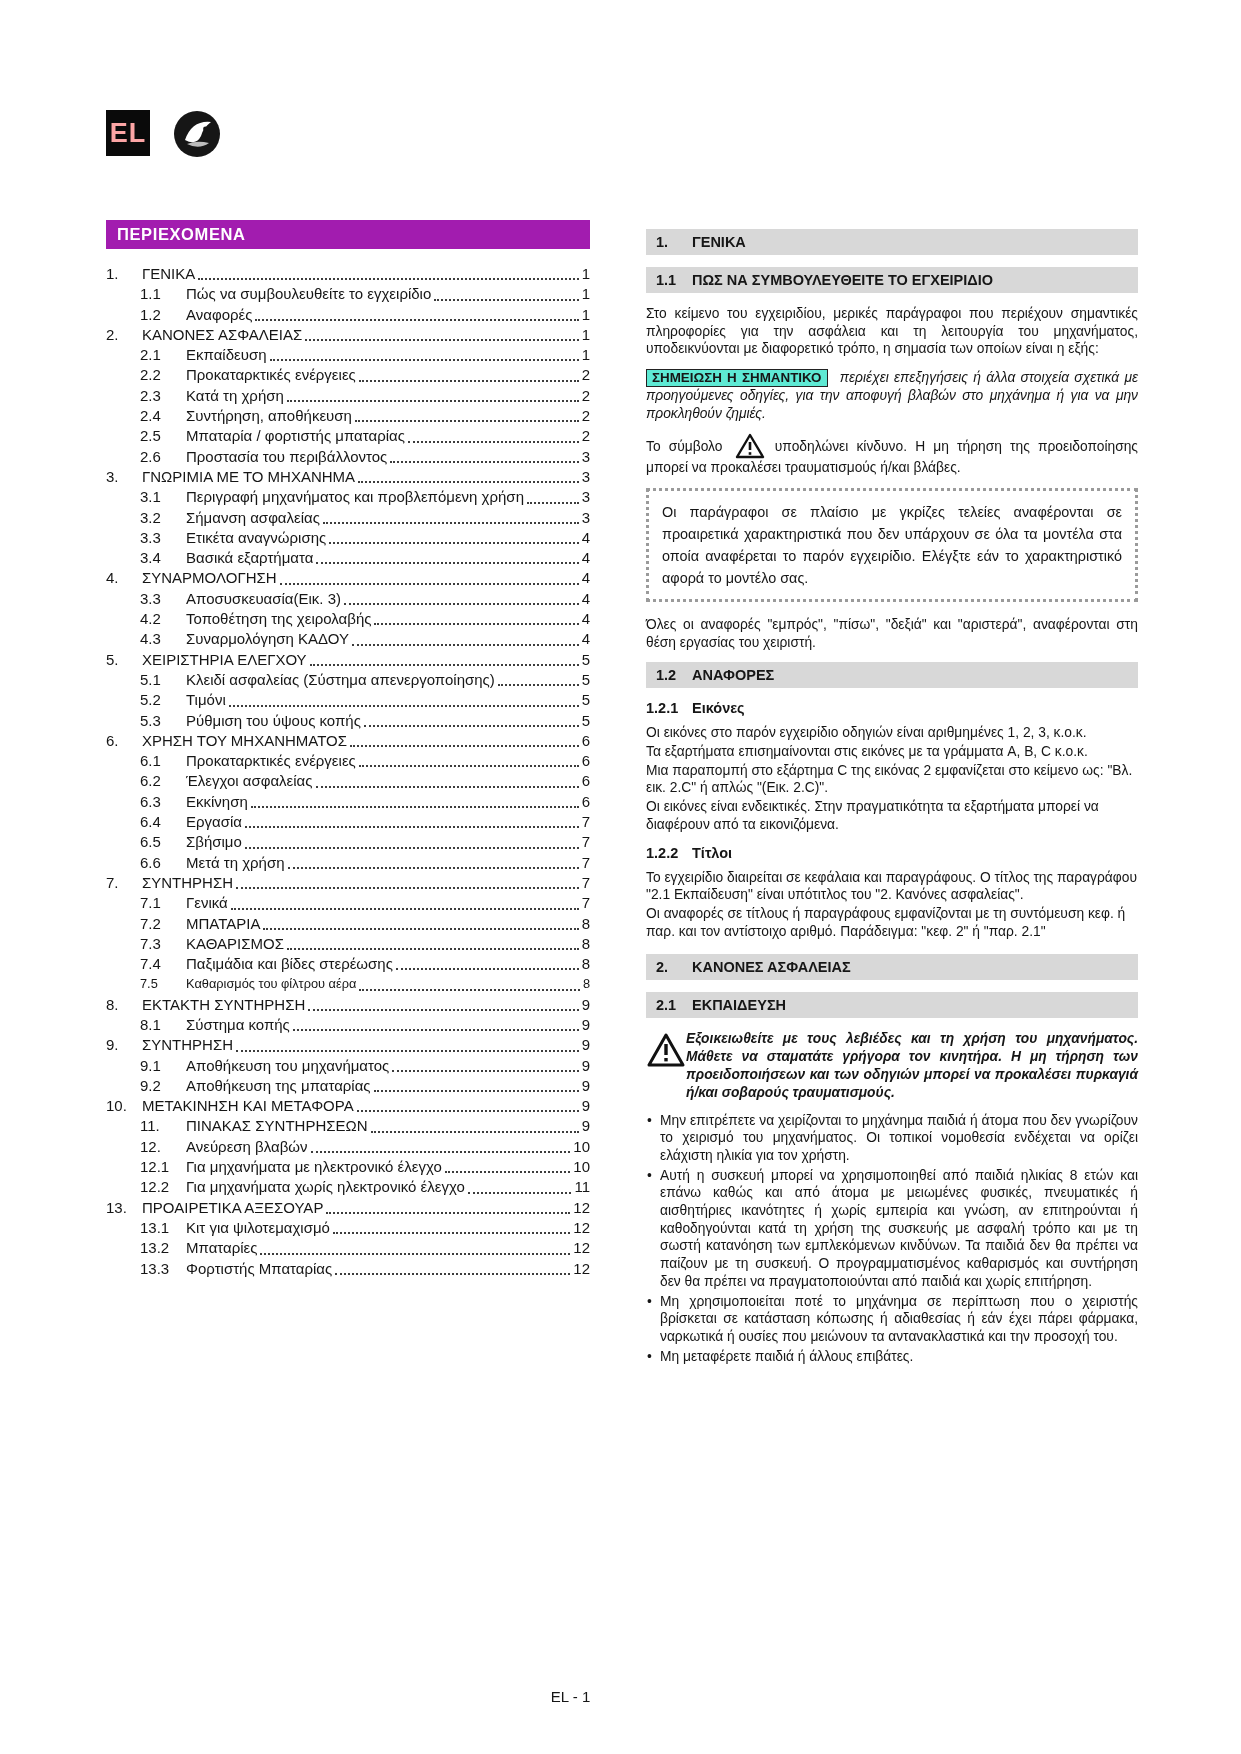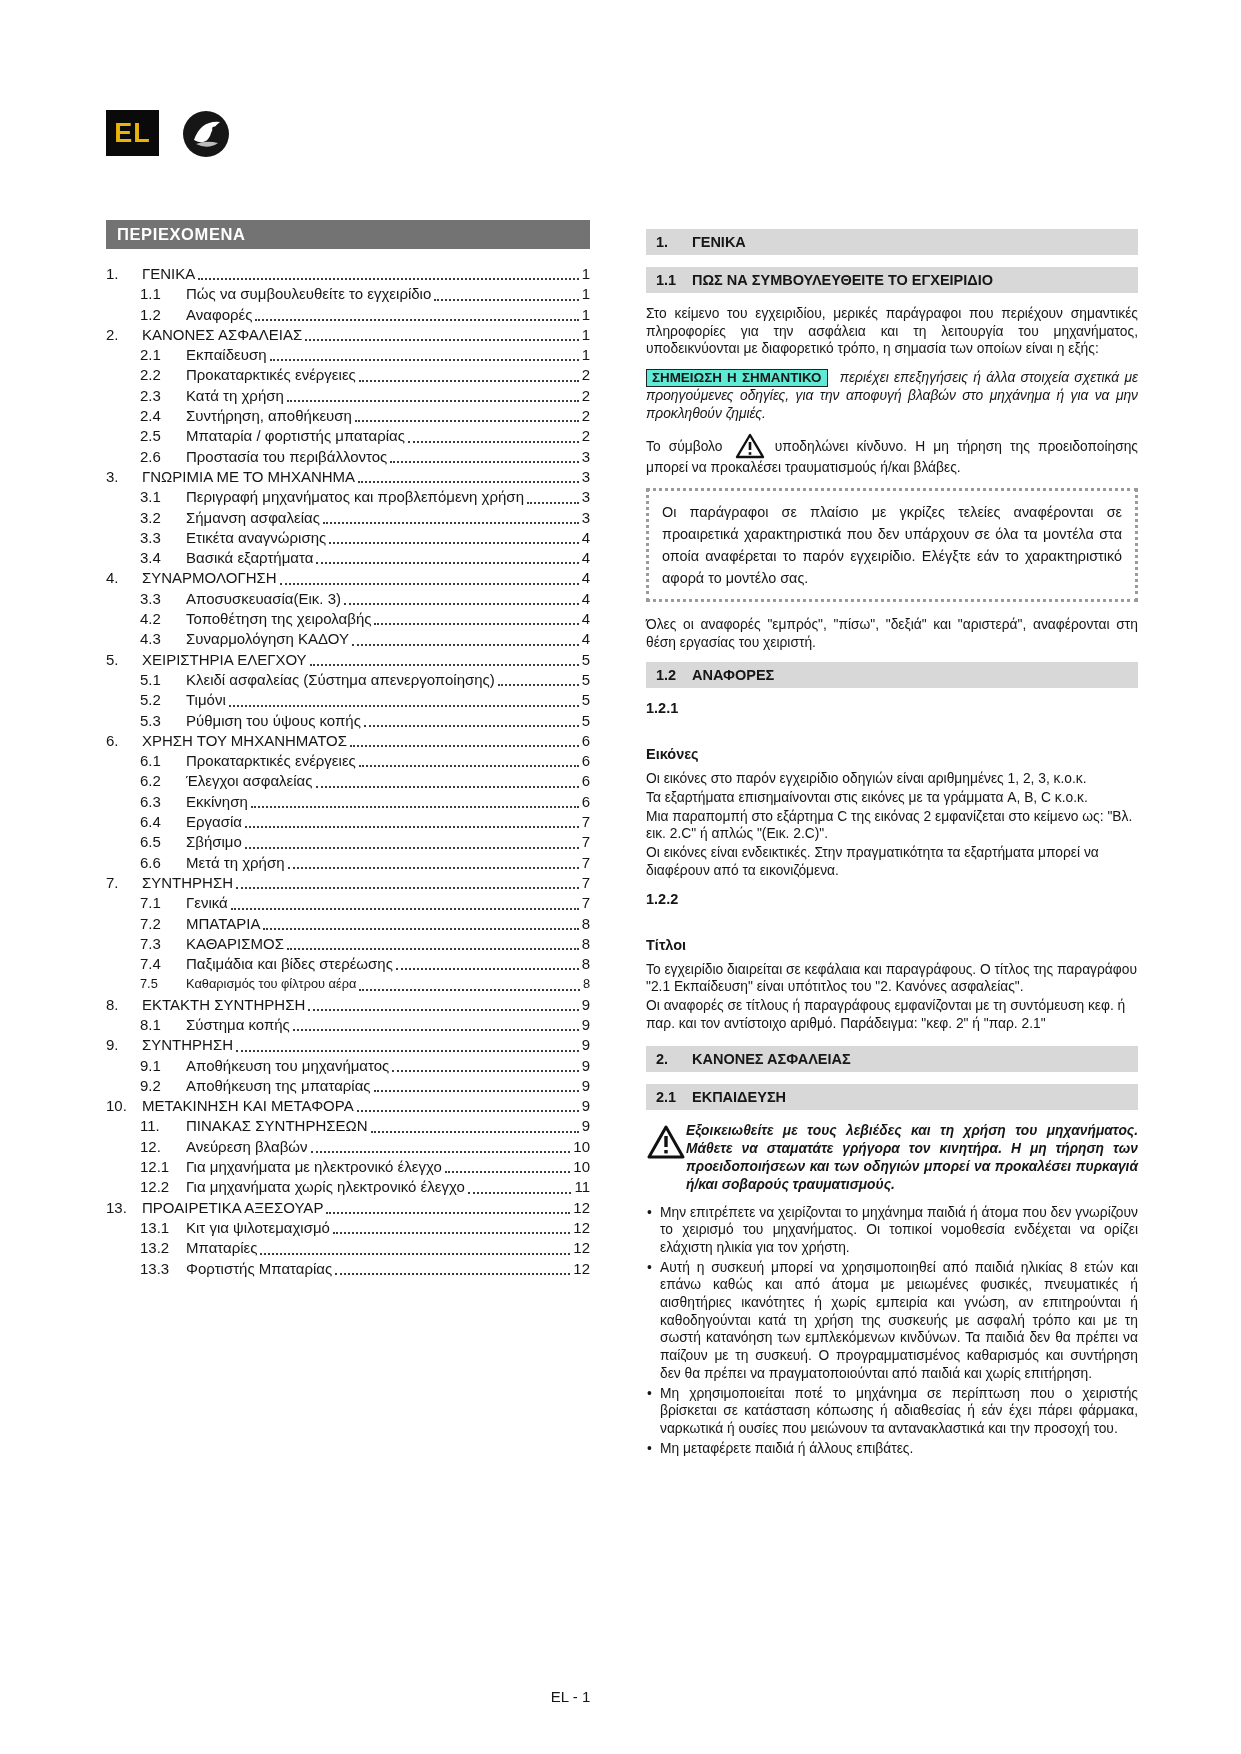--- a/index.html
+++ b/index.html
@@ -7,44 +7,44 @@
   body {
     height: 1754px;
     background: #ffffff;
     font-family: "Liberation Sans", "DejaVu Sans", sans-serif;
     color: #161616;
     position: relative;
     overflow: hidden;
   }
   .header { position: absolute; top: 110px; left: 106px; display: flex; align-items: flex-start; gap: 22px; }
   .lang-badge {
-    width: 53px; height: 46px; background: #0a0a0a; color: #eab308;
+    width: 44px; height: 46px; background: #0a0a0a; color: #fca5a5;
     font-size: 27px; font-weight: 700; display: flex; align-items: center; justify-content: center;
     letter-spacing: 1px;
   }
   .logo { width: 50px; height: 50px; margin-top: -1px; }
   .header-text { font-size: 19px; font-weight: 700; line-height: 1.34; max-width: 780px; }
   .columns { position: absolute; top: 220px; left: 106px; width: 1032px; display: flex; gap: 56px; }
   .col-left { flex: 0 0 484px; width: 484px; }
   .col-right { flex: 0 0 492px; width: 492px; padding-top: 9px; }
 
-  .toc-title { background: #737373; color: #fff; font-weight: 700; font-size: 16.5px; padding: 5px 11px; letter-spacing: .6px; }
+  .toc-title { background: #a21caf; color: #fff; font-weight: 700; font-size: 16.5px; padding: 5px 11px; letter-spacing: .6px; }
   .toc-list { margin-top: 15px; font-size: 15px; line-height: 20.3px; }
   .toc-row { display: flex; }
   .toc-row.lvl2 { padding-left: 34px; }
   .toc-num { flex: 0 0 36px; }
   .toc-row.lvl2 .toc-num { flex: 0 0 46px; }
   .toc-label { flex: 0 1 auto; }
   .toc-dots { flex: 1 1 6px; min-width: 4px; border-bottom: 2px dotted #3c3c3c; margin: 0 3px 4px; }
   .toc-page { flex: 0 0 auto; align-self: flex-end; }
   .toc-row.s-small { font-size: 12.8px; line-height: 20.3px; }
 
   .bar { background: #d8d8d8; font-weight: 700; font-size: 14.5px; padding: 5px 10px; margin-bottom: 12px; display: flex; }
   .bar-num { flex: 0 0 36px; }
-  .h3 { font-weight: 700; font-size: 14.5px; margin: 11px 0 8px; display: flex; flex-direction: column; }
+  .h3 { font-weight: 700; font-size: 14.5px; margin: 11px 0 8px; display: flex; }
   .h3 .bar-num { flex: 0 0 46px; }
 
   .para { font-size: 13.8px; line-height: 17.7px; text-align: justify; margin-bottom: 11px; }
   .para.tight { margin-bottom: 1px; text-align: left; }
   .group { margin-bottom: 9px; }
   .note-label {
     font-weight: 700; border: 1.5px solid #222; background: #5eead4;
     padding: 0 5px 1px; margin-right: 7px; font-size: 13.4px; white-space: nowrap;
   }
   .note-text { font-style: italic; }

